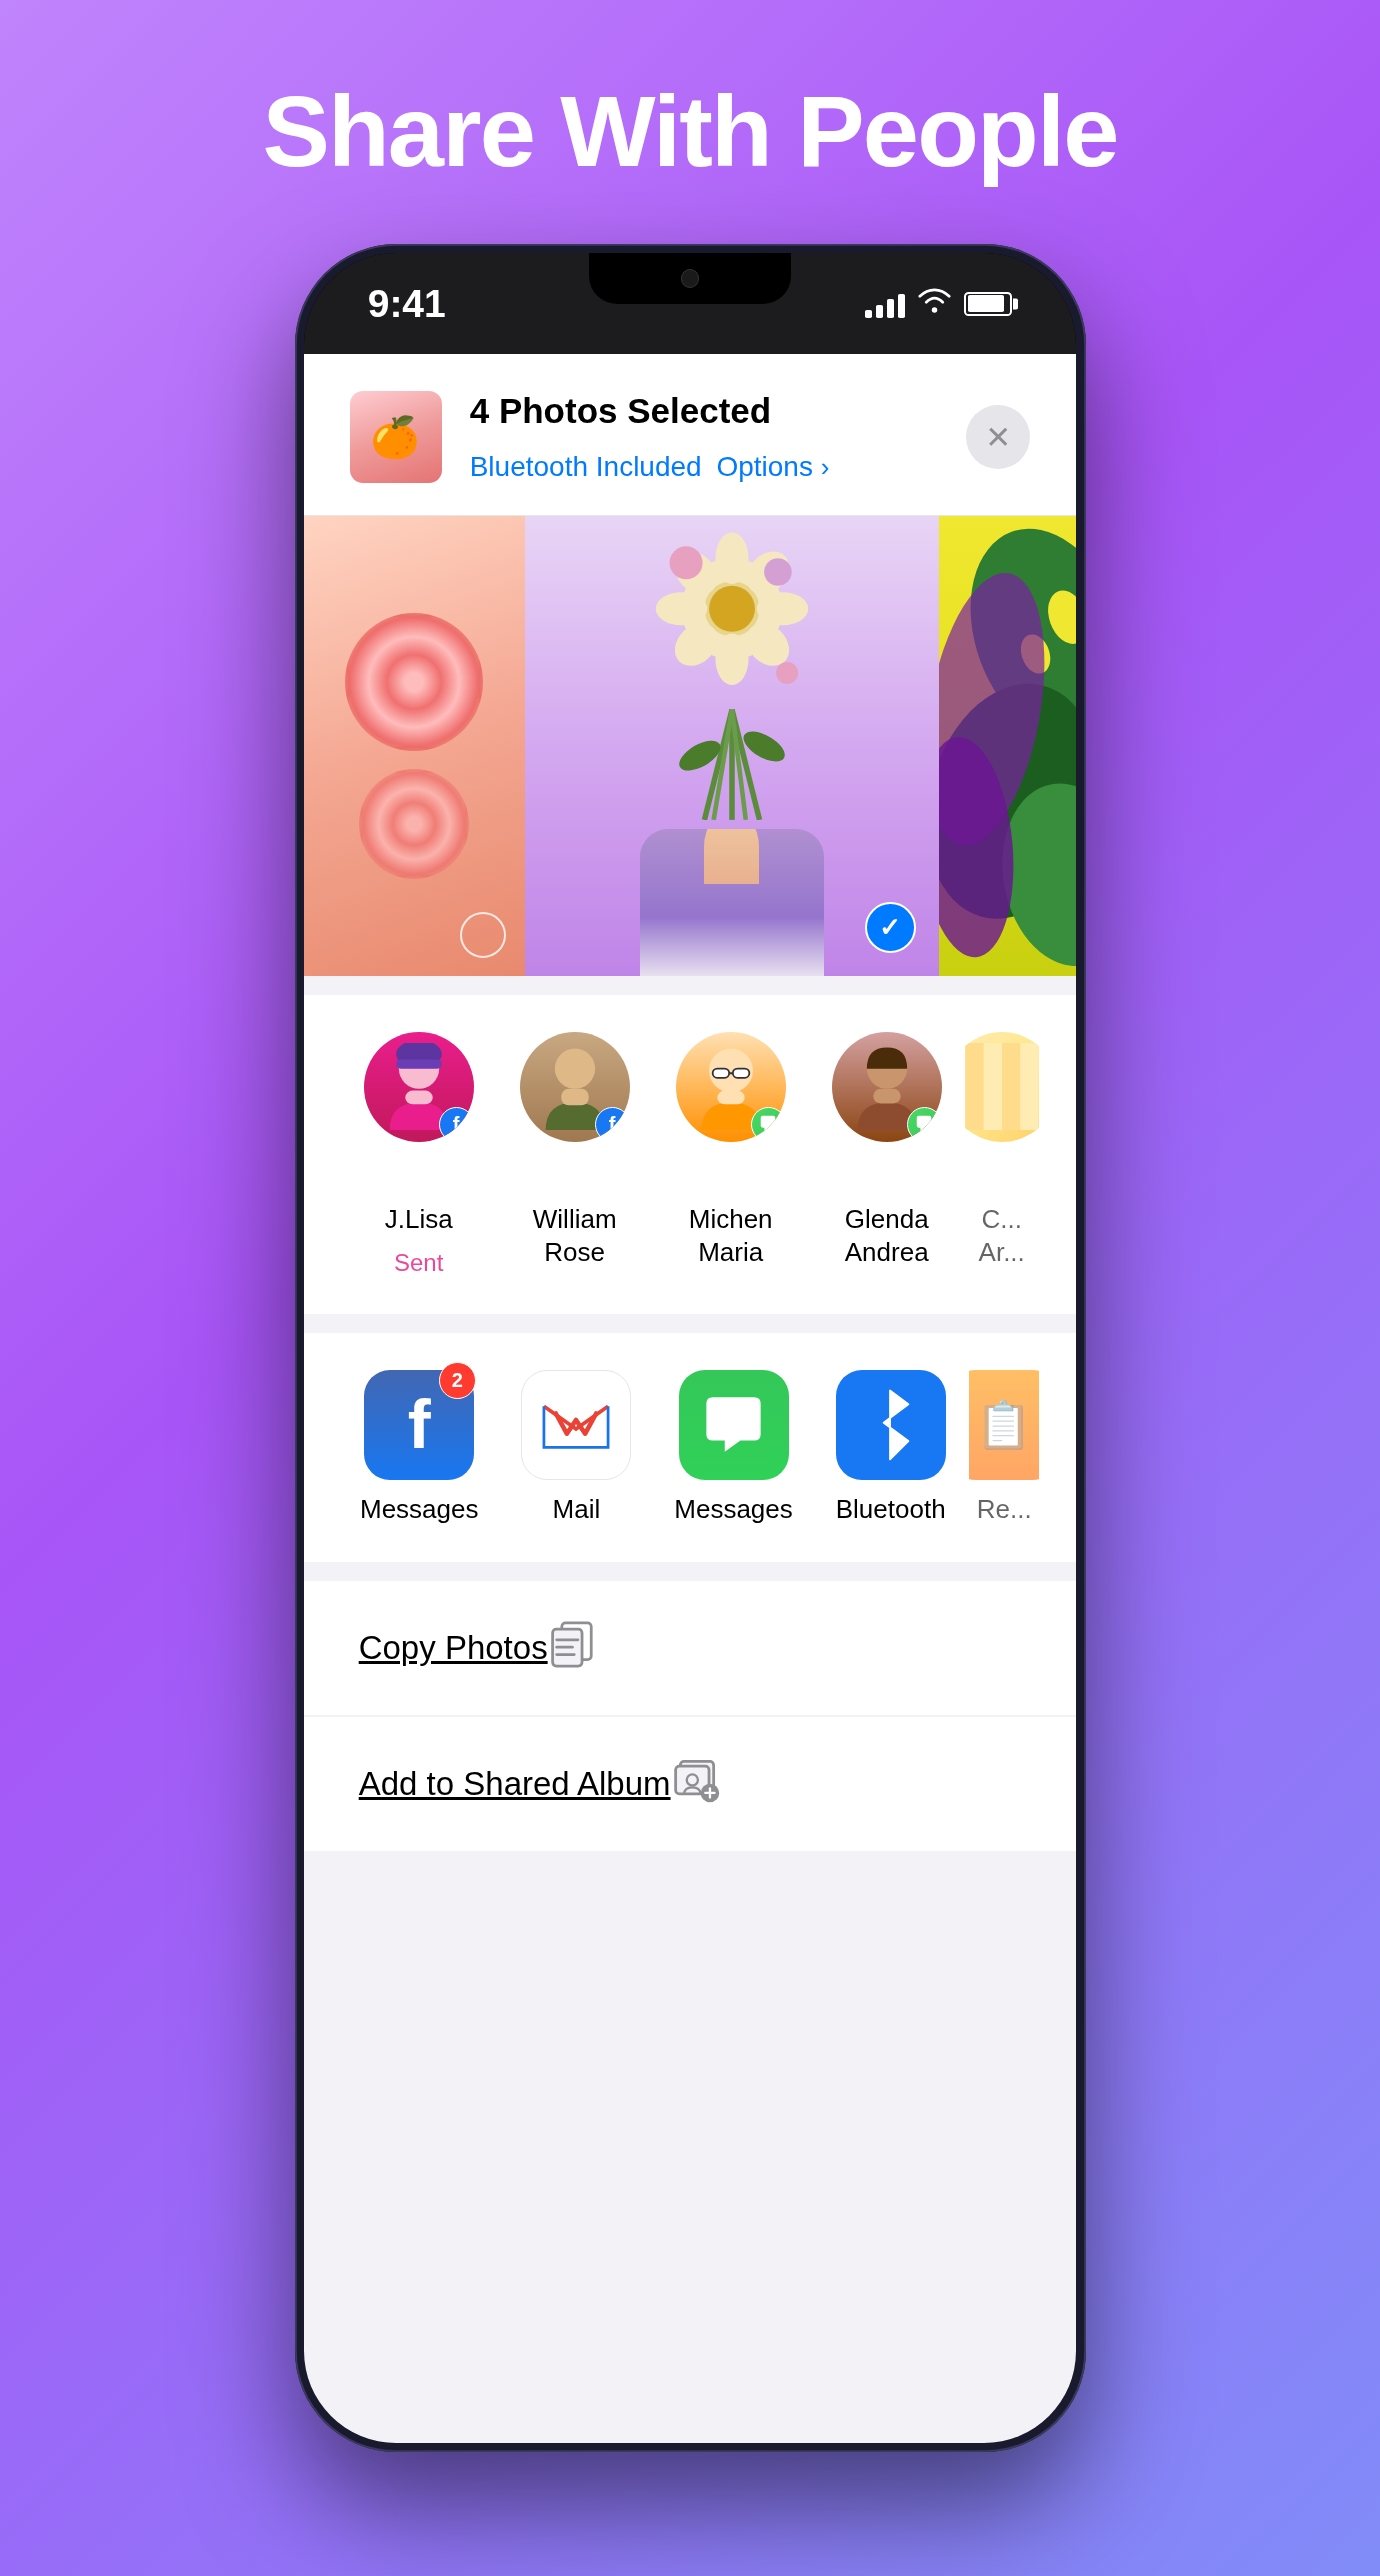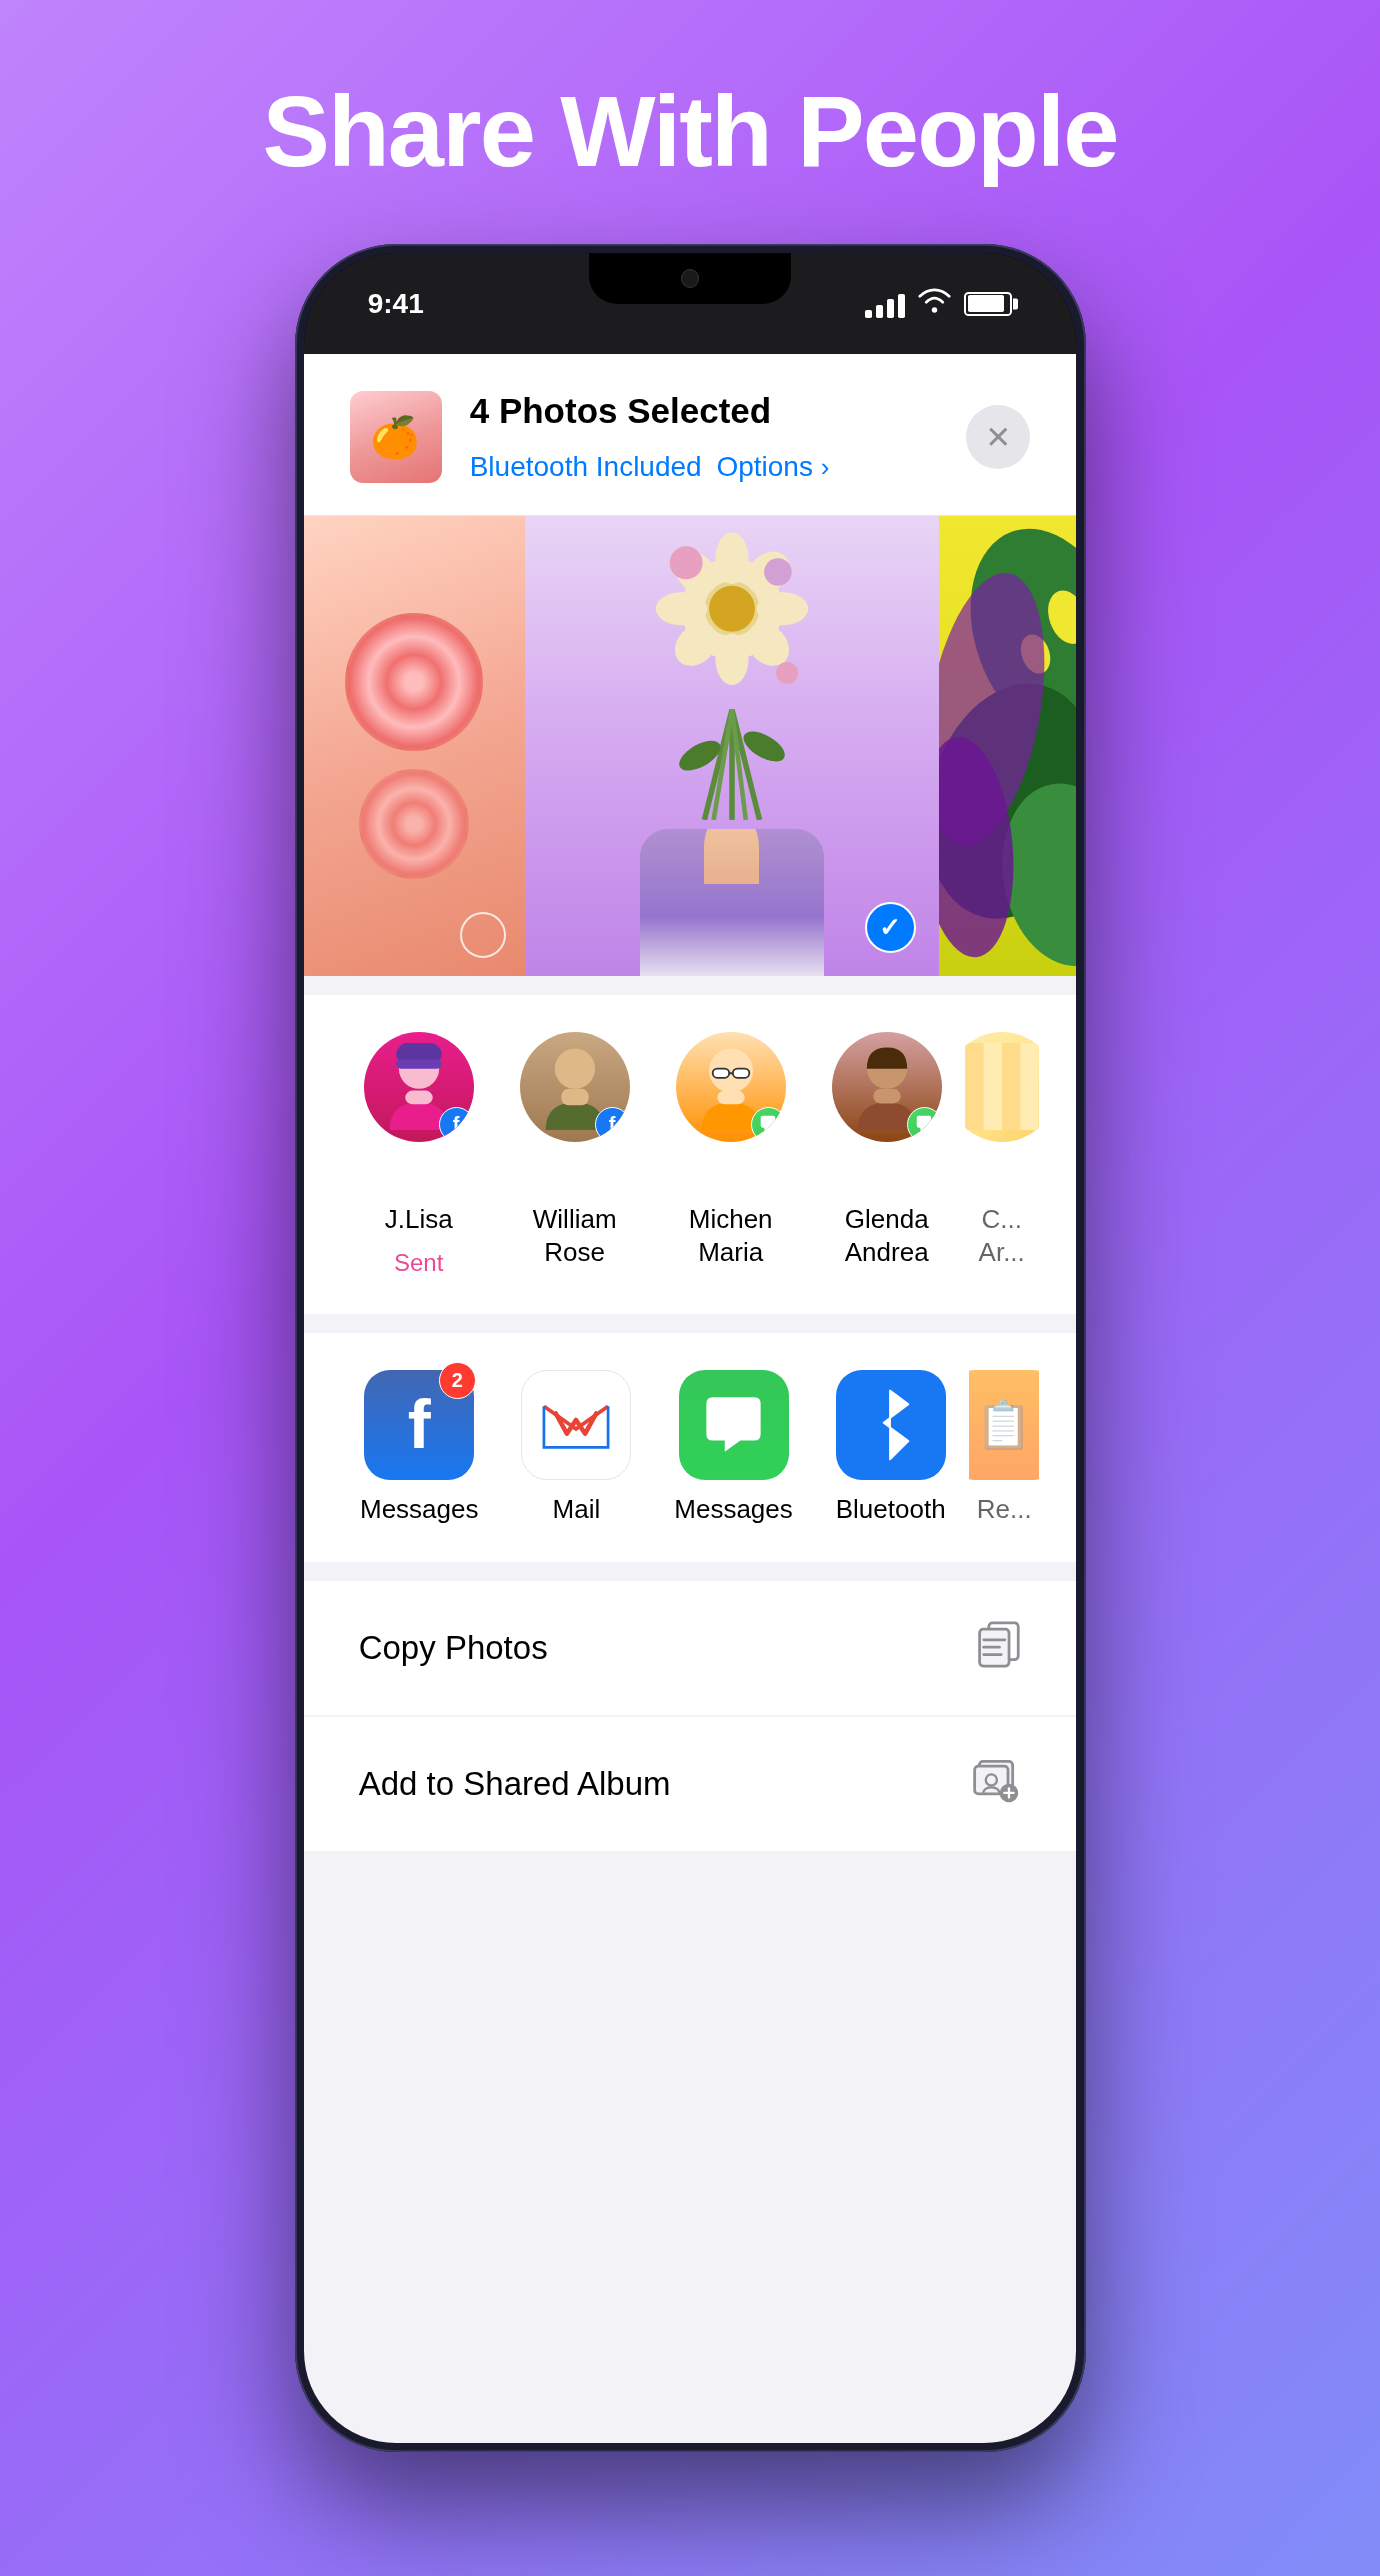--- a/index.html
+++ b/index.html
@@ -73,21 +73,21 @@
     .notch-camera {
       width: 18.4px;
       height: 18.4px;
       background: #1a1a1a;
       border-radius: 50%;
       border: 1.8px solid #333;
     }
 
     .status-time {
       color: white;
-      font-size: 28px;
+      font-size: 39px;
       font-weight: 600;
     }
 
     .status-icons {
       display: flex;
       align-items: center;
       gap: 13px;
     }
 
     .signal-bars {
@@ -444,21 +444,21 @@
       display: flex;
       flex-direction: column;
       gap: 1.8px;
     }
 
     .action-row {
       background: white;
       padding: 37px 55px;
       display: flex;
       align-items: center;
-      justify-content: space-between;
+      text-decoration: underline;
     }
 
     .action-label {
       font-size: 33px;
       color: #000;
       font-weight: 400;
     }
 
     .action-icon {
       font-size: 39px;

